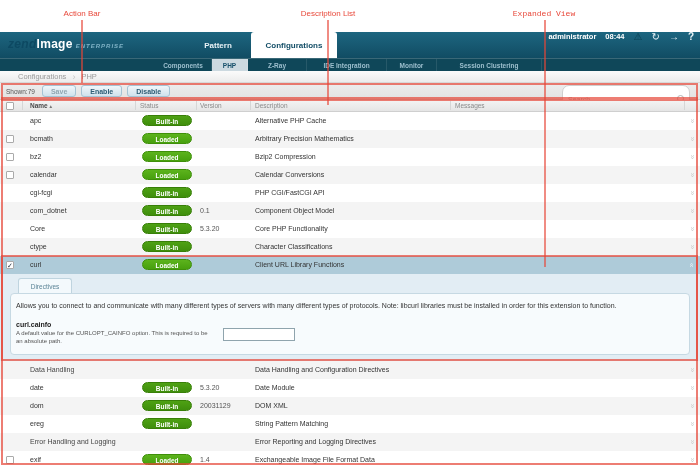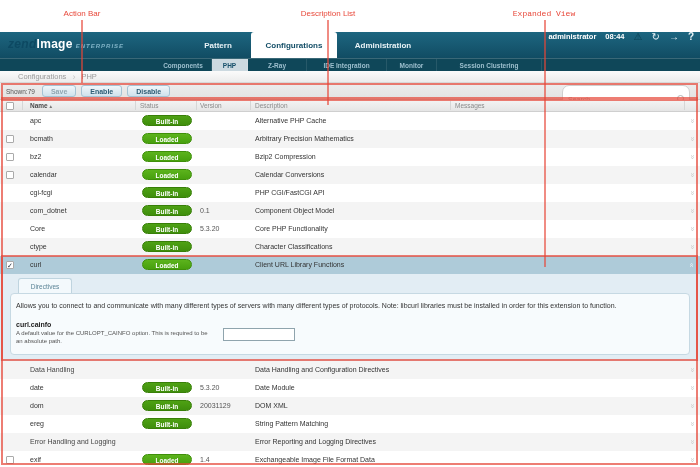--- a/index.html
+++ b/index.html
@@ -102,21 +102,20 @@
 
   <div id="app">
 
     <div class="mainnav">
       <div class="logo">
         <span class="z">zend</span><span class="s">Image</span><span class="ed">ENTERPRISE</span>
       </div>
       <div class="navtabs">
         <div class="navtab" style="width:66px;">Pattern</div>
         <div class="navtab active" style="width:86px;">Configurations</div>
-        <div class="navtab" style="width:92px;">Administration</div>
       </div>
       <div class="navright">
         <span class="user">administrator</span>
         <span class="clock">08:44</span>
         <span class="hicon dim">⚠</span>
         <span class="hicon">↻</span>
         <span class="hicon">→</span>
         <span class="hicon" style="font-weight:bold;">?</span>
       </div>
     </div>

